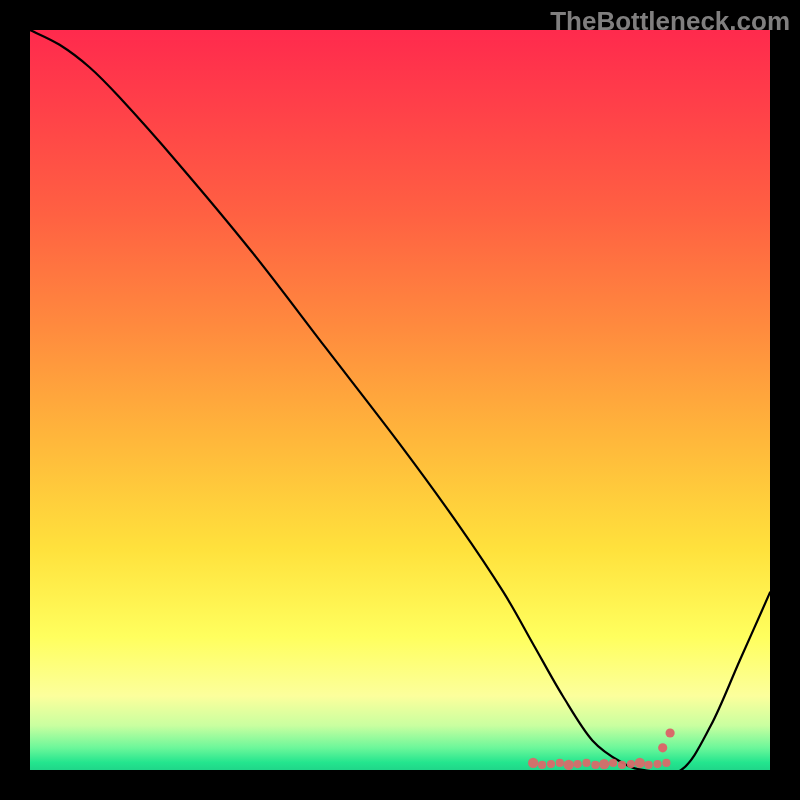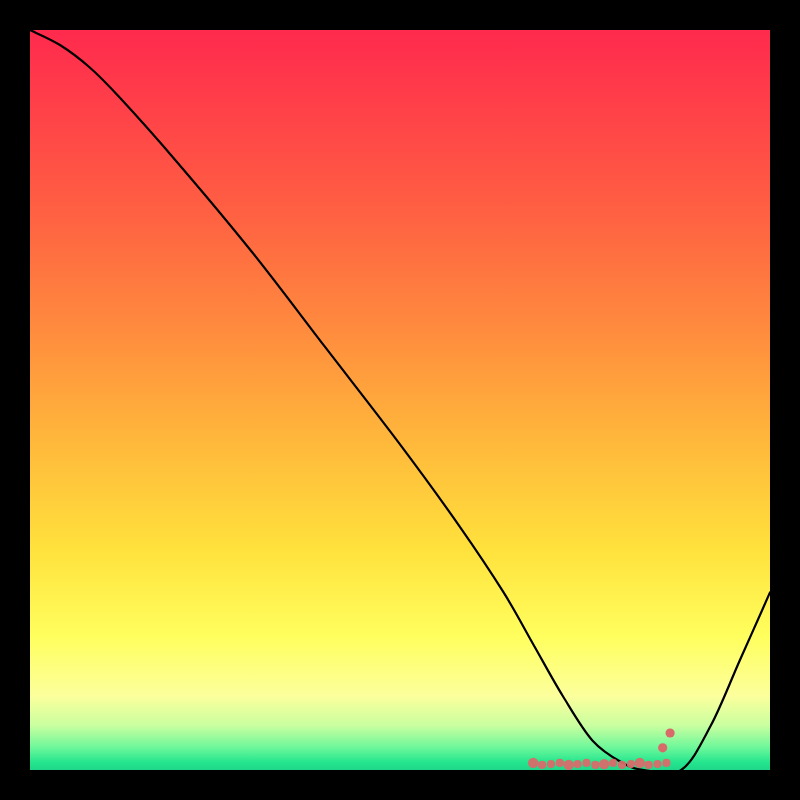--- a/index.html
+++ b/index.html
@@ -49,20 +49,21 @@
   svg.curve {
     position: absolute;
     inset: 0;
     width: 100%;
     height: 100%;
   }
 </style>
 </head>
 <body>
 <div class="frame">
+  <div class="watermark">TheBottleneck.com</div>
   <div class="plot">
     <div class="gradient"></div>
     <svg class="curve" viewBox="0 0 740 740" preserveAspectRatio="none">
       <path id="curve-path" fill="none" stroke="#000" stroke-width="2.2" stroke-linejoin="round" stroke-linecap="round" d="M 0.0 0.0 C 4.9 2.5 19.7 8.6 29.6 14.8 C 39.5 21.0 49.3 28.4 59.2 37.0 C 69.1 45.6 74.0 50.6 88.8 66.6 C 103.6 82.6 125.8 107.3 148.0 133.2 C 170.2 159.1 197.3 191.2 222.0 222.0 C 246.7 252.8 271.3 286.1 296.0 318.2 C 320.7 350.3 347.8 384.8 370.0 414.4 C 392.2 444.0 411.9 471.1 429.2 495.8 C 446.5 520.5 461.3 542.7 473.6 562.4 C 485.9 582.1 493.3 596.9 503.2 614.2 C 513.1 631.5 522.9 650.0 532.8 666.0 C 542.7 682.0 552.5 699.3 562.4 710.4 C 572.3 721.5 583.4 727.7 592.0 732.6 C 600.6 737.5 604.3 738.8 614.2 740.0 C 624.1 741.2 640.1 747.4 651.2 740.0 C 662.3 732.6 670.9 714.1 680.8 695.6 C 690.7 677.1 700.5 651.2 710.4 629.0 C 720.3 606.8 735.1 573.5 740.0 562.4"></path>
       <g id="markers">
           <circle cx="503.2" cy="732.9" r="5.2" fill="#d96a6a" opacity="0.95"></circle>
           <circle cx="512.1" cy="734.9" r="4.1" fill="#d96a6a" opacity="0.95"></circle>
           <circle cx="521.0" cy="734.1" r="4.1" fill="#d96a6a" opacity="0.95"></circle>
           <circle cx="529.8" cy="732.9" r="4.1" fill="#d96a6a" opacity="0.95"></circle>
           <circle cx="538.7" cy="734.9" r="5.2" fill="#d96a6a" opacity="0.95"></circle>

